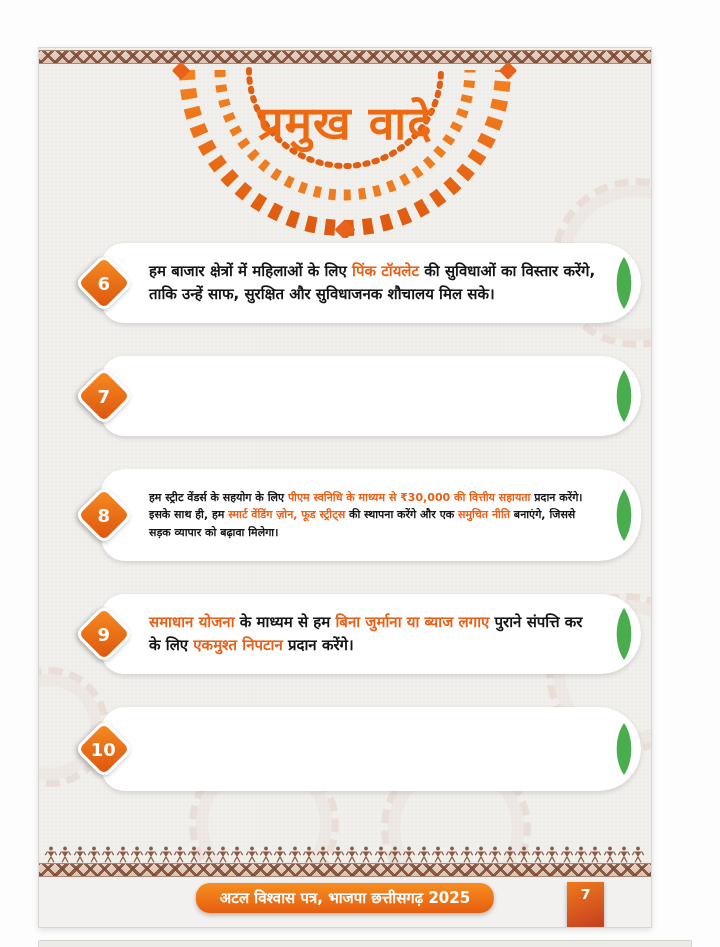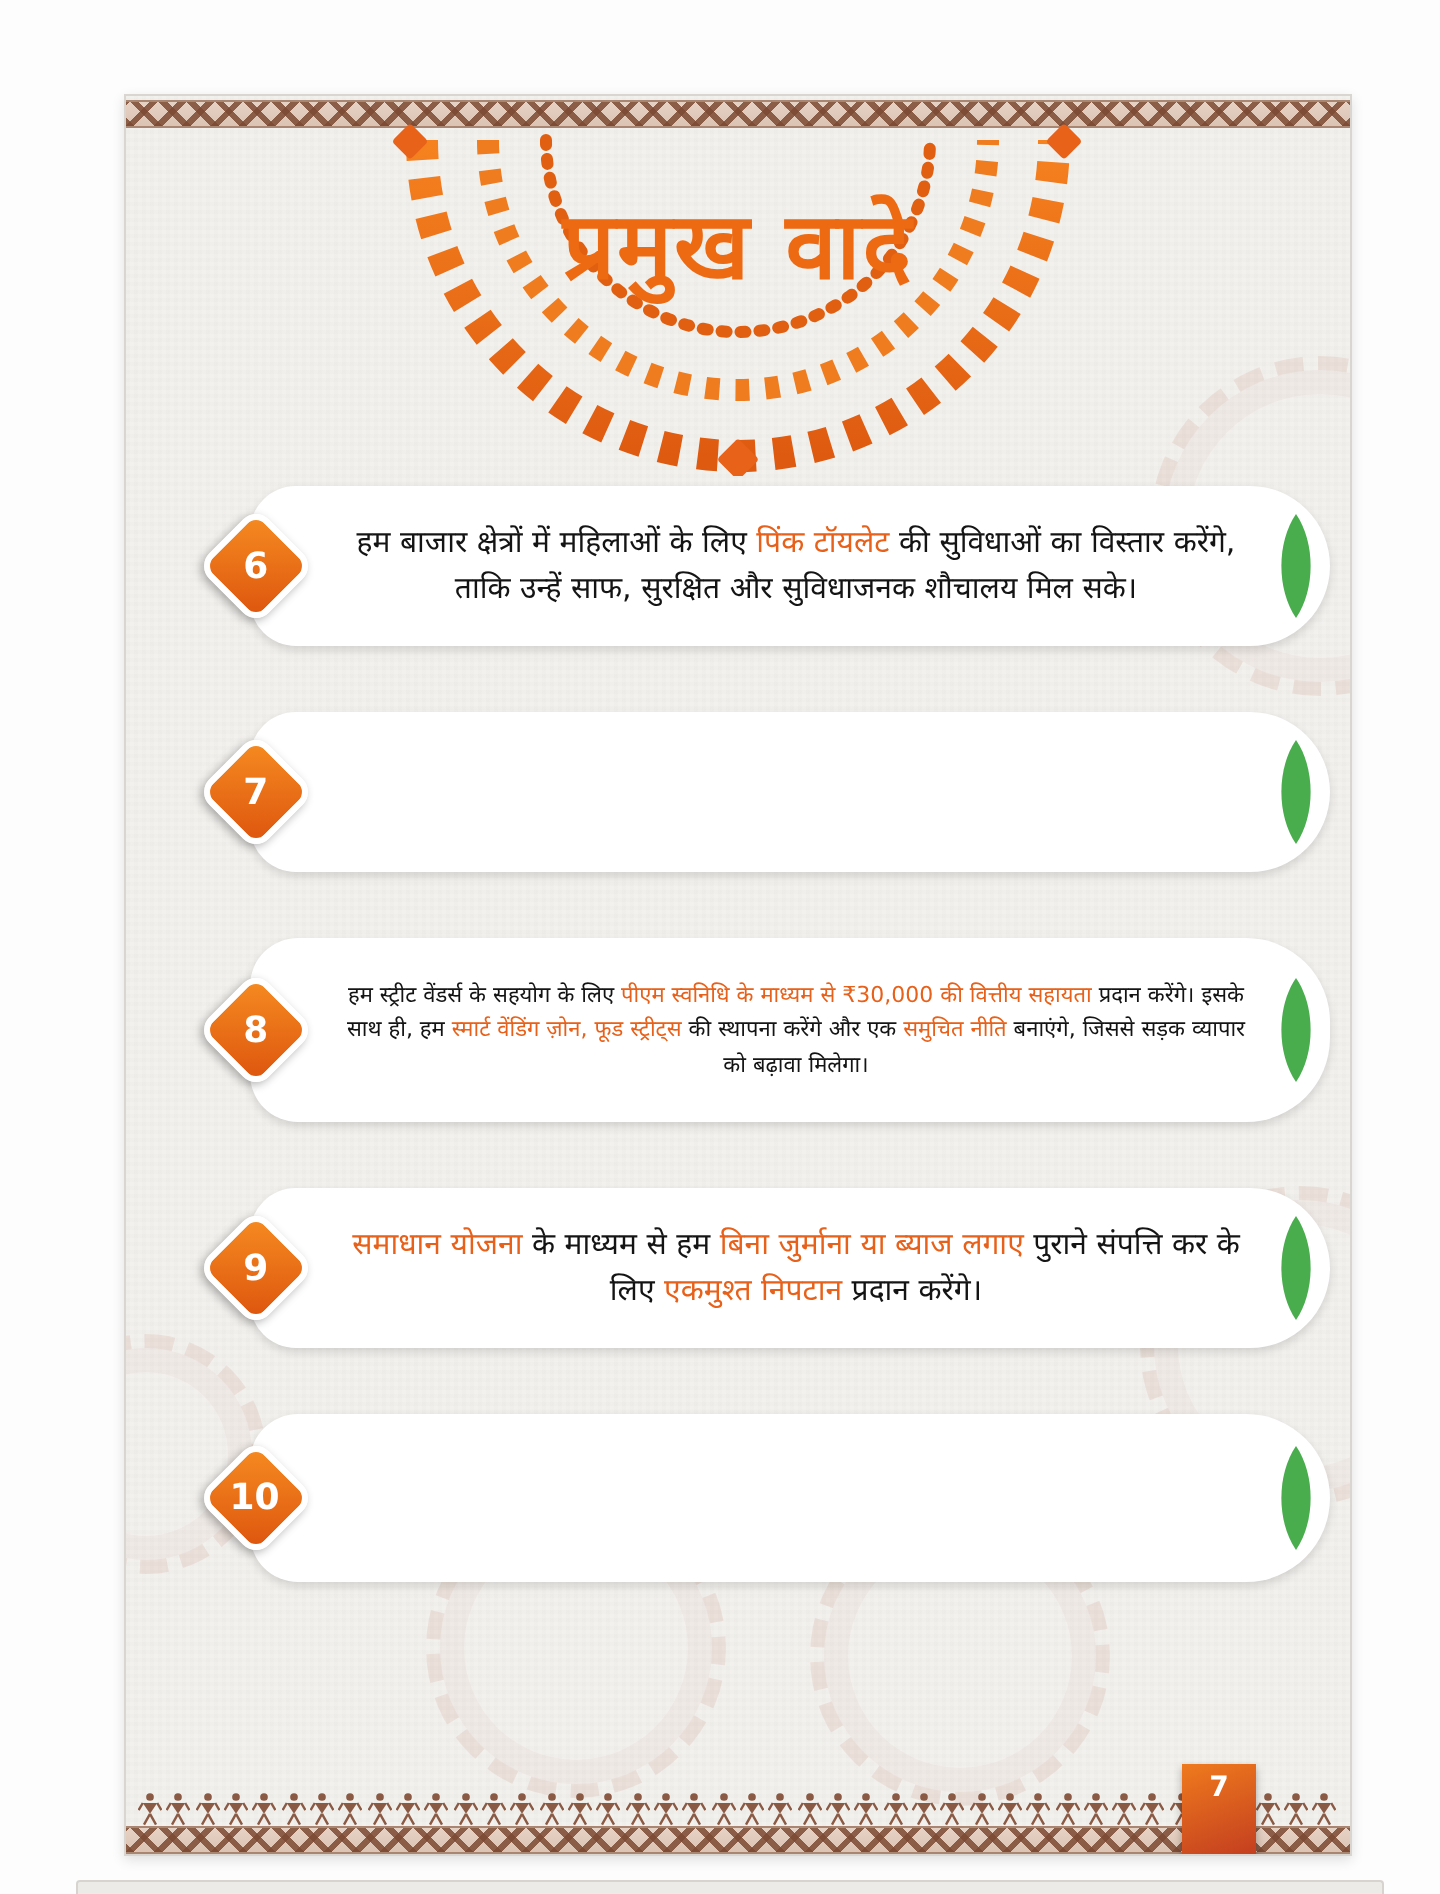--- a/index.html
+++ b/index.html
@@ -11,21 +11,20 @@
   
   .page {
     position:absolute; left:38px; top:47px; width:614px; height:881px;
     background:
       repeating-linear-gradient(90deg, rgba(120,100,90,.02) 0 2px, transparent 2px 4px),
       repeating-linear-gradient(0deg, rgba(120,100,90,.02) 0 2px, transparent 2px 4px),
       #f3f1ee;
     border:1px solid #d9d6d2;
     box-shadow:0 2px 6px rgba(0,0,0,.12);
     overflow:hidden;
-    margin-left:24px;
   }
   
   .tribal-strip {
     height:14px; width:100%;
     background:
       repeating-linear-gradient(45deg, rgba(124,74,51,.85) 0 3px, transparent 3px 10px),
       repeating-linear-gradient(-45deg, rgba(124,74,51,.85) 0 3px, transparent 3px 10px),
       linear-gradient(#e6d2c5,#dcc3b3);
     border-top:1px solid #a98672; border-bottom:1px solid #a98672;
   }
@@ -60,22 +59,22 @@
   }
   .card::before {
     content:""; position:absolute; inset:-5px;
     border:2px dotted #e09c6c; border-radius:32px 46px 46px 32px;
     z-index:-1;
   }
   .card:nth-child(3) { min-height:92px; }
   .card:nth-child(3) .card-text { font-size:11px; }
   .card:nth-child(5) { min-height:84px; }
   .card-text {
-    padding:13px 42px 13px 48px; text-align:center;
-    font-size:15px; font-weight:400; line-height:1.55; color:#141414;
+    padding:13px 42px 13px 48px; text-align:left;
+    font-size:15px; font-weight:700; line-height:1.55; color:#141414;
   }
   .card-text .hl { color:#e8611a; }
   .badge {
     position:absolute; left:-18px; top:50%;
     width:42px; height:42px; transform:translateY(-50%) rotate(45deg);
     background:linear-gradient(135deg,#f68b21,#dd550e);
     border:3px solid #fff; border-radius:9px;
     box-shadow:0 2px 5px rgba(0,0,0,.3);
     display:flex; align-items:center; justify-content:center;
   }
@@ -483,18 +482,21 @@
   </svg>
         <svg width="12" height="17" viewBox="0 0 20 28">
     <g fill="#8a5a44" stroke="#8a5a44">
       <circle cx="10" cy="4" r="3.2" stroke="none"></circle>
       <path d="M4 9 L16 9 L10 18 Z" stroke="none"></path>
       <path d="M10 18 L5 27 M10 18 L15 27 M4 9 L0.5 15 M16 9 L19.5 15" stroke-width="2" fill="none"></path>
     </g>
   </svg>
       </div>
     <div class="tribal-strip"></div>
+    <div class="footer-area">
+      <div class="footer-banner">अटल विश्वास पत्र, भाजपा छत्तीसगढ़ 2025</div>
+    </div>
   </div>
 
   <div class="page-num-tab">7</div>
 </div>
 
 <div class="next-page-edge"></div>
 
 </body></html>

